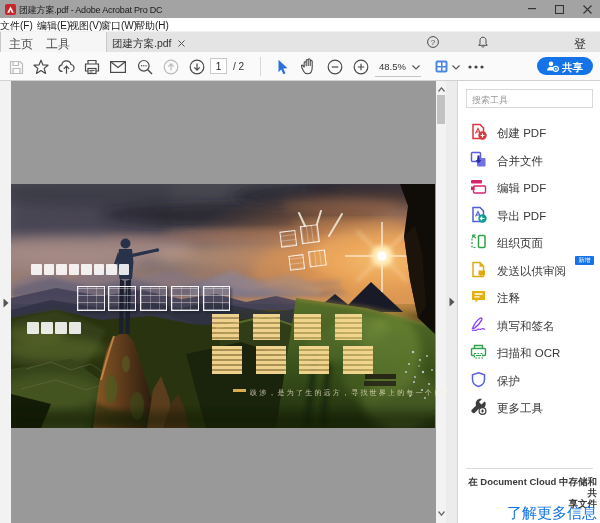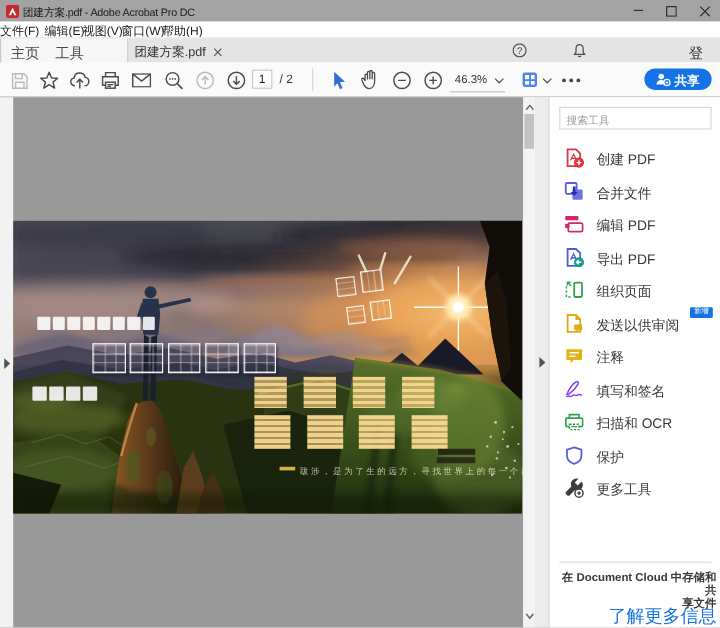--- a/index.html
+++ b/index.html
@@ -113,21 +113,21 @@
       <path d="M3.2 9.5V4.8c0-1.4 2-1.4 2 0V8.2M5.2 8V2.6c0-1.4 2-1.4 2 0V8M7.2 7.8V1.8c0-1.4 2-1.4 2 0V8M9.2 8V3.4c0-1.4 2-1.4 2 0v5.8c0 3.6-1.6 6.6-4.6 6.6c-2 0-3-0.8-4-2.6c-0.8-1.5-1.6-3.3-2.2-4.6c-0.6-1.2 0.8-2 1.6-1l1.2 1.6" fill="none" stroke="#4a4a4a" stroke-width="1.1"></path>
     </svg>
 <svg class="ab" style="left:327px;top:7px" width="16" height="16" viewBox="0 0 16 16">
       <circle cx="8" cy="8" r="6.8" fill="none" stroke="#4a4a4a" stroke-width="1.2"></circle>
       <path d="M4.8 8h6.4" stroke="#4a4a4a" stroke-width="1.2"></path>
     </svg>
 <svg class="ab" style="left:353px;top:7px" width="16" height="16" viewBox="0 0 16 16">
       <circle cx="8" cy="8" r="6.8" fill="none" stroke="#4a4a4a" stroke-width="1.2"></circle>
       <path d="M4.8 8h6.4M8 4.8v6.4" stroke="#4a4a4a" stroke-width="1.2"></path>
     </svg>
-<div class="ab" style="left:379px;top:9px;font-size:9.5px;color:#333">46.3%</div>
+<div class="ab" style="left:379px;top:9px;font-size:9.5px;color:#333">48.5%</div>
 <svg class="ab" style="left:412px;top:13px" width="8" height="5">
       <path d="M0.5 0.5L4 4L7.5 0.5" fill="none" stroke="#555" stroke-width="1.1"></path>
     </svg>
 <div class="ab" style="left:375px;top:24px;width:46px;height:1px;background:#c4c4c4"></div>
 <svg class="ab" style="left:435px;top:8px" width="13" height="13" viewBox="0 0 13 13">
       <rect x="0.5" y="0.5" width="12" height="12" rx="2" fill="#4a86e8"></rect>
       <rect x="2.5" y="2.5" width="3.5" height="3.5" fill="#fff"></rect>
       <rect x="7.5" y="2.5" width="3" height="3.5" fill="#fff"></rect>
       <rect x="2.5" y="7.5" width="3.5" height="3" fill="#fff"></rect>
       <rect x="7.5" y="7.5" width="3" height="3" fill="#fff"></rect>

